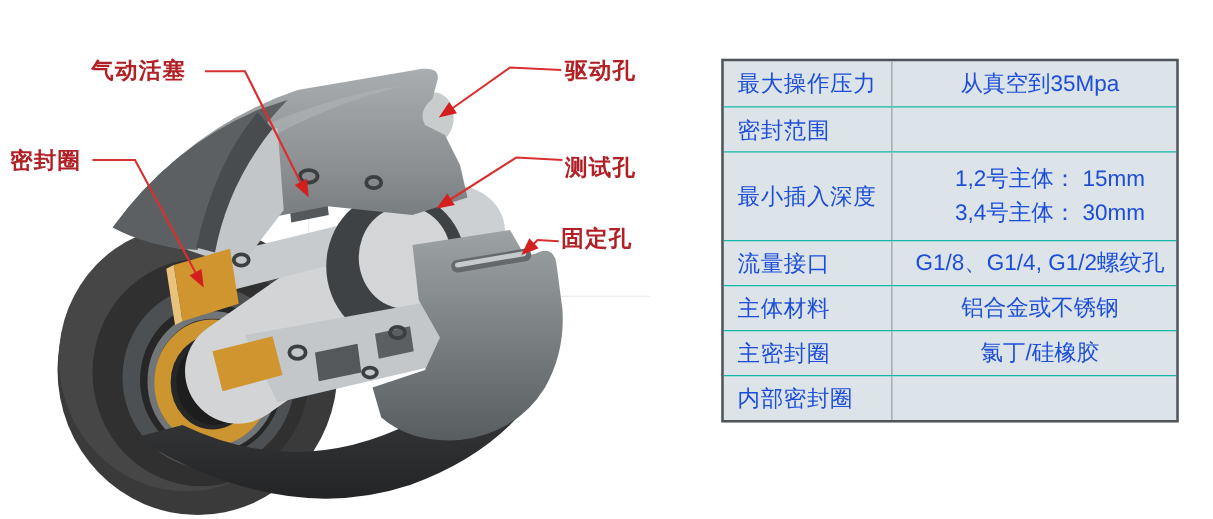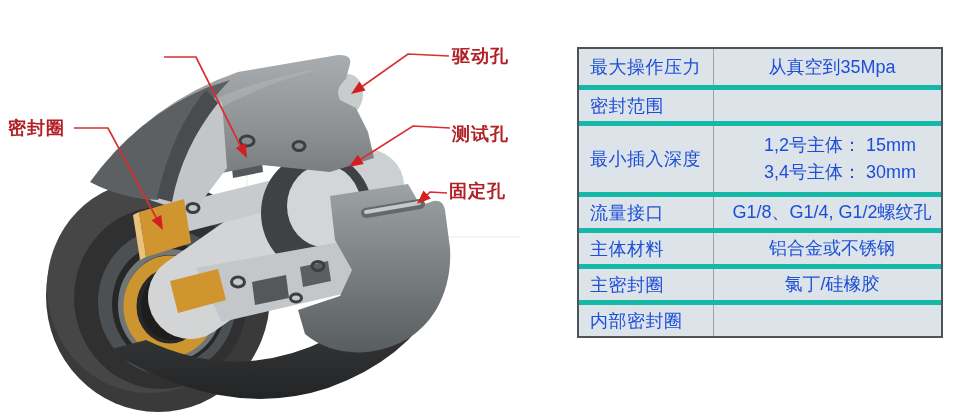--- a/index.html
+++ b/index.html
@@ -24,21 +24,21 @@
   
   .spec-table {
     position: absolute;
     left: 577px; top: 47px;
     width: 366px;
     border: 2px solid #4f545a;
     background: #dce3e9;
     color: #1d4ed8;
     font-size: 18px;
   }
-  .t-row { display: flex; height: 36px; border-top: 5px solid #14b8a6; }
+  .t-row { display: flex; height: 36px; border-top: 1px solid #14b8a6; }
   .t-row:first-child { border-top: none; }
   .t-row.double { height: 71px; gap: 16px; }
   .t-label {
     width: 135px;
     border-right: 1px solid #9aa1a8;
     padding-left: 11px;
     display: flex; align-items: center;
     letter-spacing: 0.5px;
   }
   .t-value {
@@ -154,20 +154,21 @@
     </g>
     <g fill="#d41f1f">
       <polygon points="247,158 235.8,148 245.6,143"></polygon>
       <polygon points="163,230 151.6,220.3 161.2,215.1"></polygon>
       <polygon points="351,94 359.4,81.5 365.6,90.5"></polygon>
       <polygon points="349,167 357.8,154.8 363.8,164"></polygon>
       <polygon points="417,204 423.5,190.5 430.9,198.5"></polygon>
     </g>
   </svg>
 
+  <div class="callout" style="left:73px;  top:45px;">气动活塞</div>
   <div class="callout" style="left:8px;   top:117px;">密封圈</div>
   <div class="callout" style="left:452px; top:45px;">驱动孔</div>
   <div class="callout" style="left:452px; top:123px;">测试孔</div>
   <div class="callout" style="left:449px; top:180px;">固定孔</div>
 
   <div class="spec-table">
 
     <div class="t-row">
       <div class="t-label">最大操作压力</div>
       <div class="t-value">

